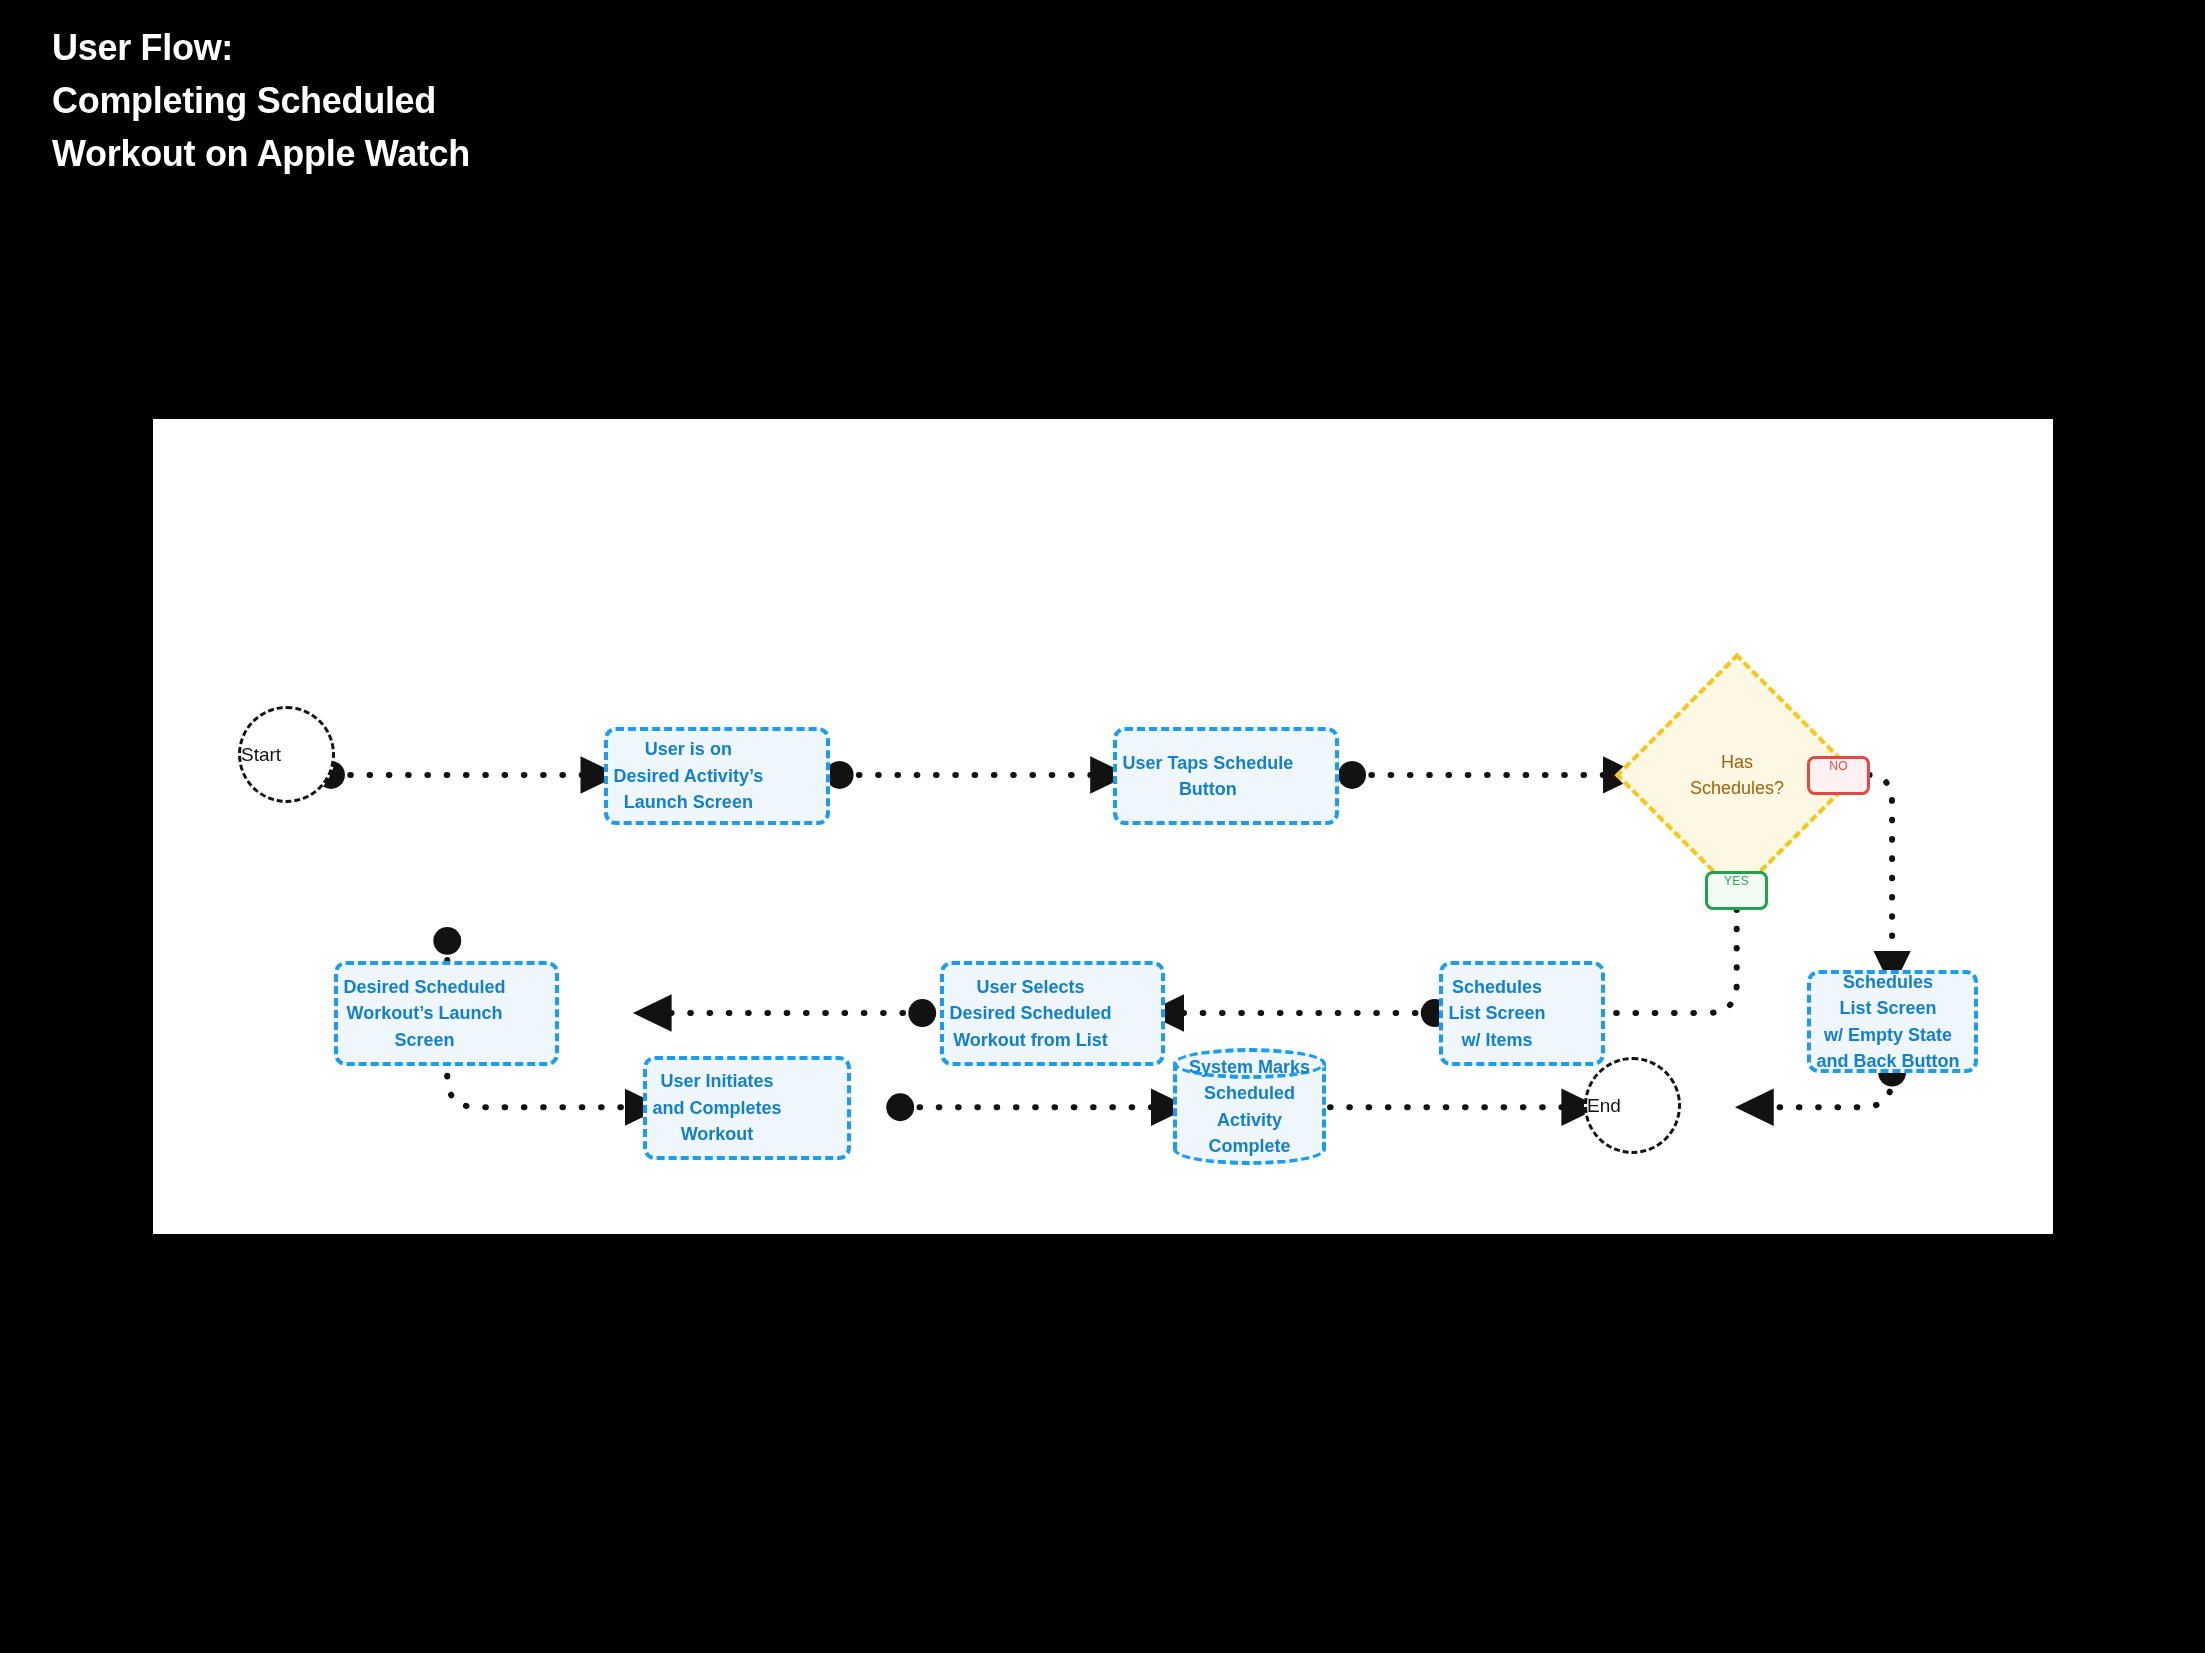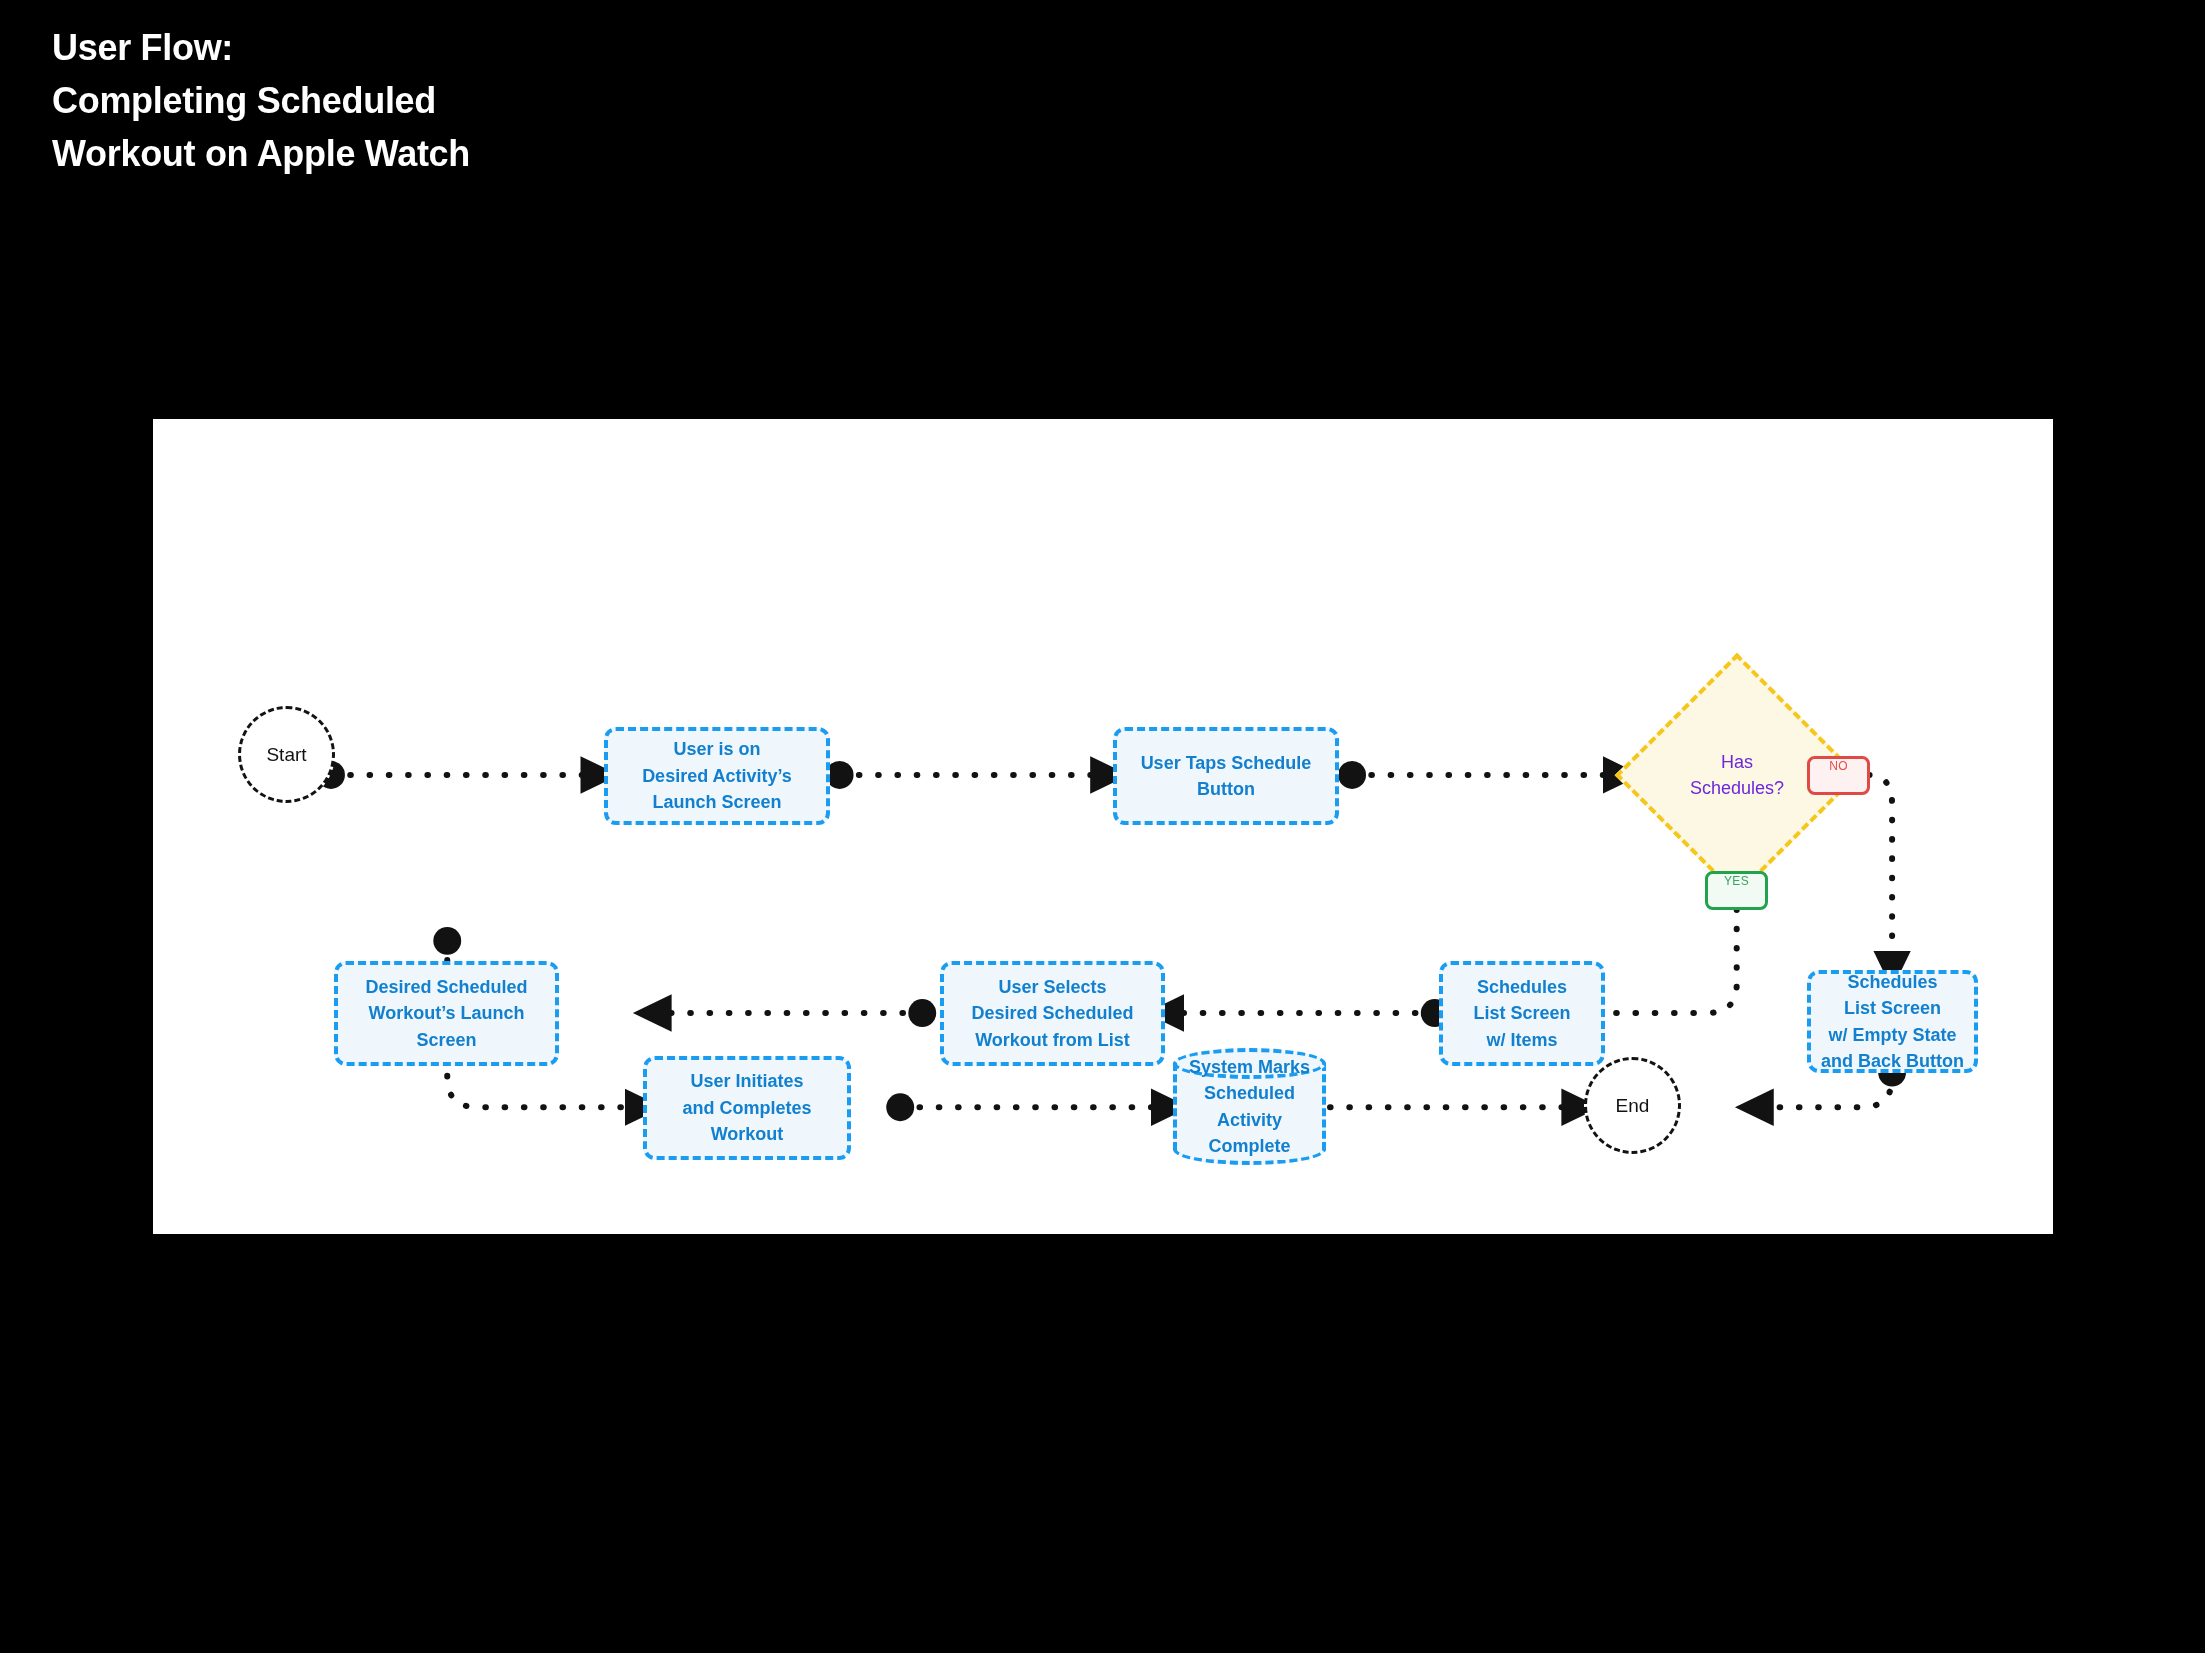--- a/index.html
+++ b/index.html
@@ -47,21 +47,21 @@
     height: 815px;
     pointer-events: none;
   }
 
   
   .node {
     position: absolute;
     box-sizing: border-box;
     display: flex;
     align-items: center;
-    justify-content: center;
+    justify-content: flex-start;
     text-align: center;
   }
 
   
   .terminator {
     border: 3.9px dashed #121212;
     border-radius: 50%;
     background: #ffffff;
     color: #121212;
     font-size: 19px;
@@ -149,21 +149,21 @@
     background: #FDF8E4;
     box-sizing: border-box;
   }
   .decision .diamond-label {
     position: absolute;
     left: 0; right: 0; top: 0; bottom: 0;
     display: flex;
     align-items: center;
     justify-content: center;
     text-align: center;
-    color: #6d28d9;
+    color: #a16207;
     font-size: 18px;
     line-height: 26.5px;
     font-weight: 500;
     white-space: pre-line;
   }
 
   
   .badge {
     position: absolute;
     box-sizing: border-box;

